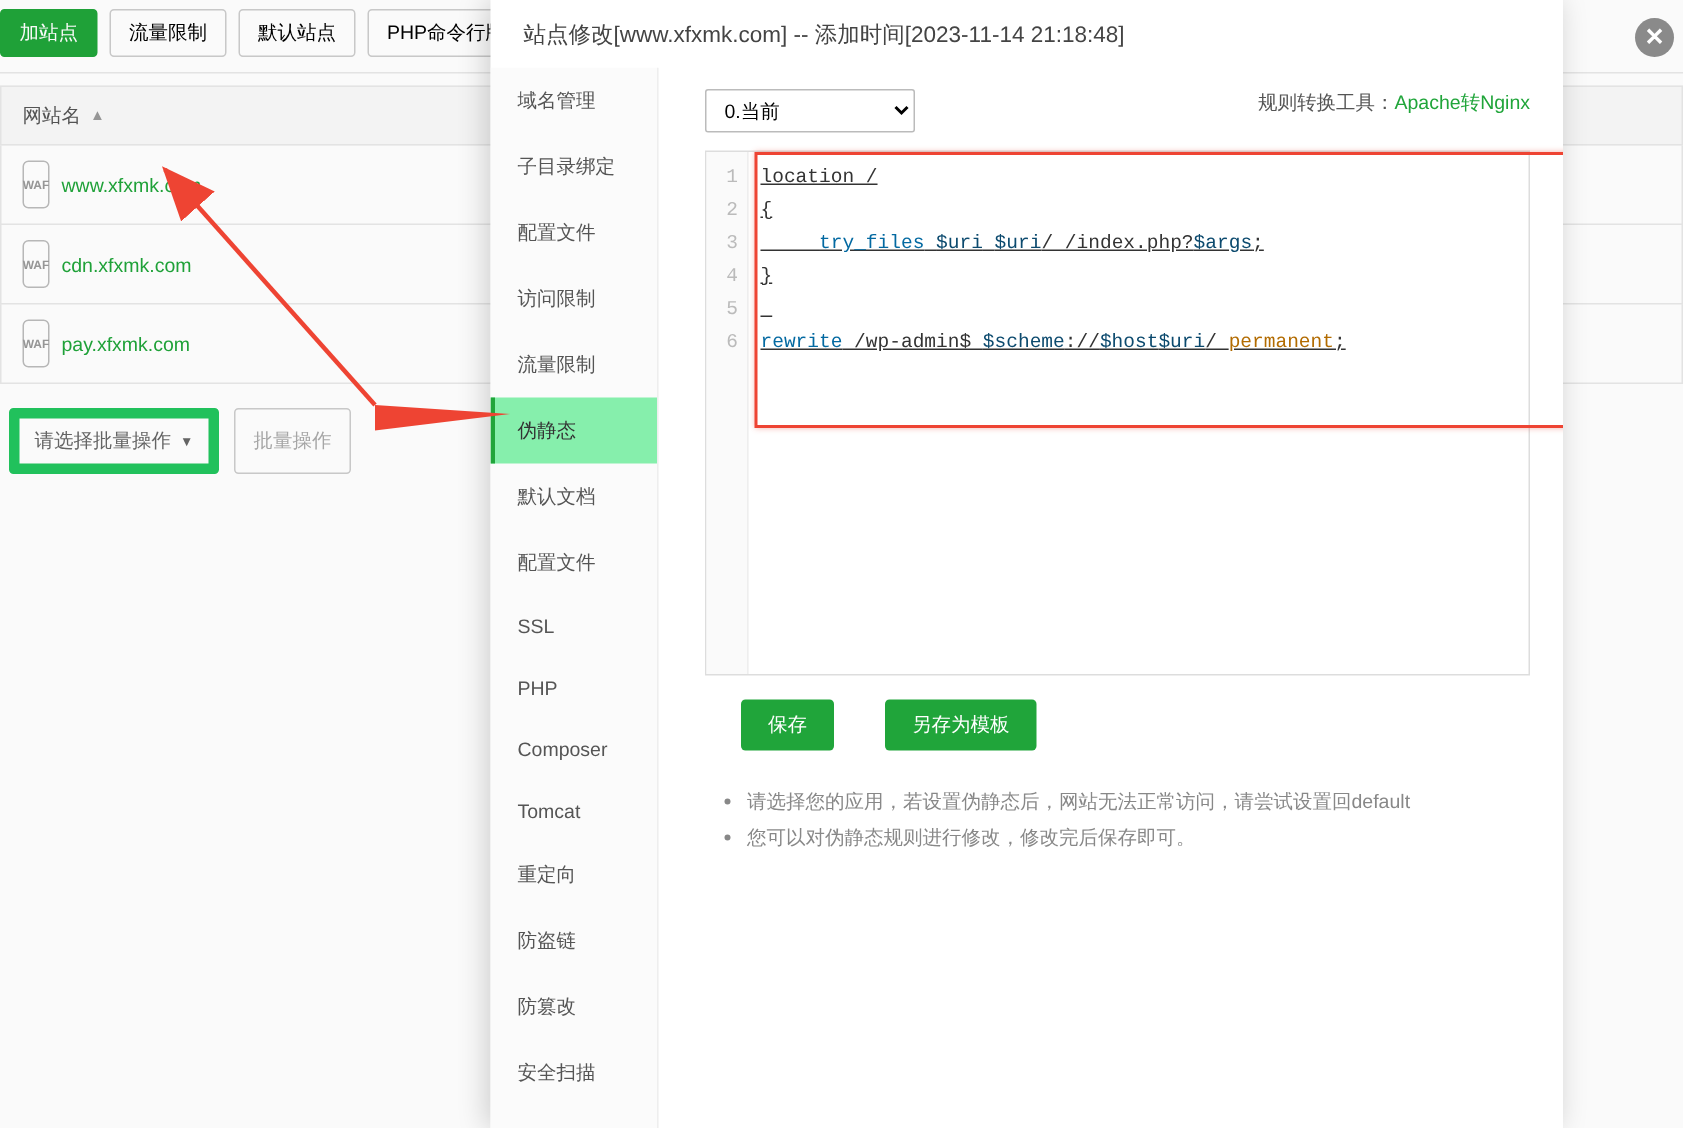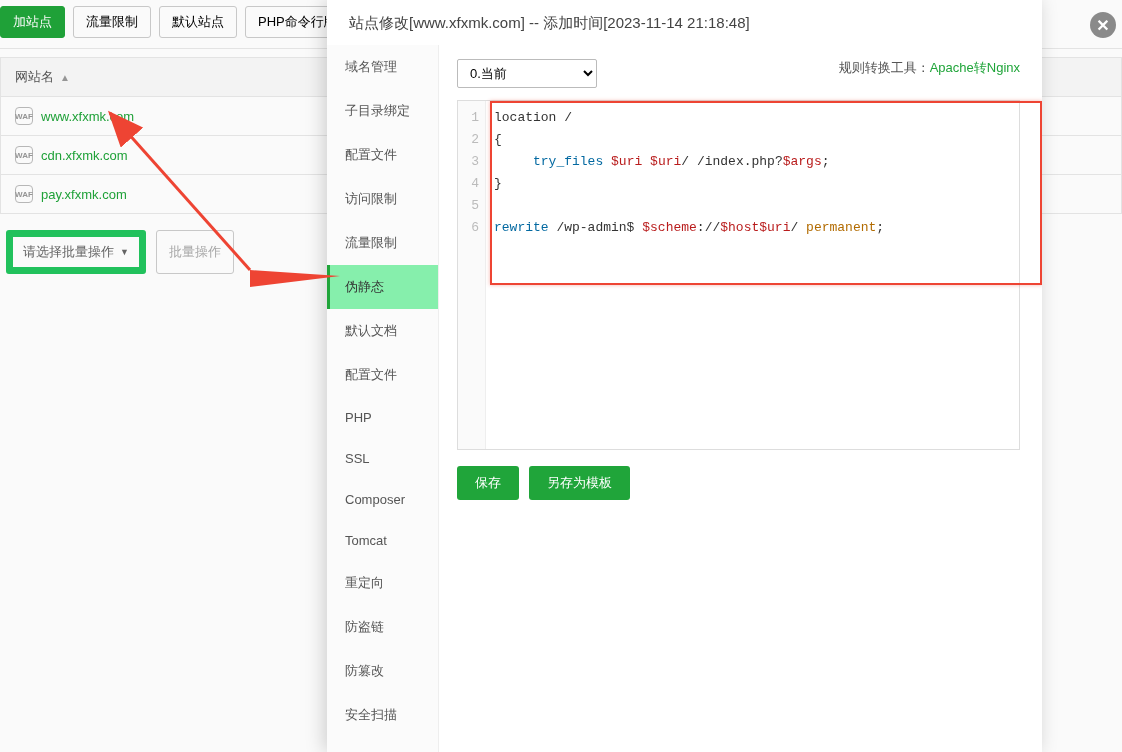--- a/index.html
+++ b/index.html
@@ -60,21 +60,21 @@
       padding: 10px 14px;
       display: flex;
       align-items: center;
       gap: 8px;
     }
     .waf-icon {
       display: inline-flex;
       align-items: center;
       justify-content: center;
       width: 18px;
-      height: 18px;
+      height: 32px;
       border: 1px solid #bbb;
       border-radius: 4px;
       font-size: 8px;
       color: #999;
       font-weight: bold;
     }
     .site-link {
       color: #20a53a;
       cursor: pointer;
     }
@@ -116,20 +116,21 @@
     }
     .modal-title {
       padding: 14px 18px 12px 22px;
       font-size: 15px;
       color: #444;
     }
     .modal-body {
       flex: 1;
       display: flex;
       overflow: hidden;
+      gap: 13px;
     }
     .side-menu {
       width: 112px;
       background: #fbfbfb;
       border-right: 1px solid #eee;
       display: flex;
       flex-direction: column;
     }
     .side-item {
       padding: 13px 18px;
@@ -183,40 +184,41 @@
       text-align: right;
       padding: 6px 6px 0 0;
       color: #bbb;
       user-select: none;
     }
     .code-area {
       flex: 1;
       padding: 6px 8px 0 8px;
       white-space: pre;
       position: relative;
+      text-decoration: underline;
     }
     .code-line { height: 22px; }
     .kw-purple { color: #0369a1; }
-    .kw-var { color: #b91c1c; }
+    .kw-var { color: #0c4a6e; }
     .kw-orange { color: #b26b00; }
     .highlight-box {
       position: absolute;
       top: 0px;
       left: 32px;
       width: 552px;
       height: 184px;
       border: 2px solid #e43;
       pointer-events: none;
       box-shadow: 0 0 4px rgba(228,68,51,0.4);
     }
 
     .action-row { display: flex; gap: 10px; margin-bottom: 22px; }
     .btn-save {
       background: #20a53a; color: #fff; border: none;
-      padding: 8px 18px; border-radius: 3px; font-size: 13px; cursor: pointer;
+      padding: 8px 18px; border-radius: 3px; font-size: 13px; cursor: pointer; margin-left: 24px;
     }
     .hints { list-style: disc; padding-left: 28px; color: #888; font-size: 13px; line-height: 24px; }
 
     
     .arrow-svg {
       position: absolute;
       pointer-events: none;
     }
 
     .close-x {
@@ -284,22 +286,22 @@
   <div class="modal-body">
     <div class="side-menu" id="side-menu">
         <div class="side-item">域名管理</div>
         <div class="side-item">子目录绑定</div>
         <div class="side-item">配置文件</div>
         <div class="side-item">访问限制</div>
         <div class="side-item">流量限制</div>
         <div class="side-item active">伪静态</div>
         <div class="side-item">默认文档</div>
         <div class="side-item">配置文件</div>
+        <div class="side-item">SSL</div>
         <div class="side-item">PHP</div>
-        <div class="side-item">SSL</div>
         <div class="side-item">Composer</div>
         <div class="side-item">Tomcat</div>
         <div class="side-item">重定向</div>
         <div class="side-item">防盗链</div>
         <div class="side-item">防篡改</div>
         <div class="side-item">安全扫描</div>
       </div>
     <div class="main-panel">
       <div class="top-row">
         <select class="dropdown">
@@ -321,20 +323,24 @@
           </div>
         <div class="code-area" id="code-area"><div class="code-line">location /</div><div class="code-line">{</div><div class="code-line">     <span class="kw-purple">try_files</span> <span class="kw-var">$uri</span> <span class="kw-var">$uri</span>/ /index.php?<span class="kw-var">$args</span>;</div><div class="code-line">}</div><div class="code-line">&nbsp;</div><div class="code-line"><span class="kw-purple">rewrite</span> /wp-admin$ <span class="kw-var">$scheme</span>://<span class="kw-var">$host</span><span class="kw-var">$uri</span>/ <span class="kw-orange">permanent</span>;</div></div>
         <div class="highlight-box"></div>
       </div>
 
       <div class="action-row">
         <button class="btn-save">保存</button>
         <button class="btn-save">另存为模板</button>
       </div>
 
+      <ul class="hints">
+        <li>请选择您的应用，若设置伪静态后，网站无法正常访问，请尝试设置回default</li>
+        <li>您可以对伪静态规则进行修改，修改完后保存即可。</li>
+      </ul>
     </div>
   </div>
 </div>
 
 <div class="close-x">✕</div>
 
 <svg class="arrow-svg" style="left:0;top:0;width:1122px;height:752px">
   <defs>
     <marker id="ah" markerWidth="12" markerHeight="10" refX="11" refY="5" orient="auto">
       <polygon points="0 0, 12 5, 0 10" fill="#e43"></polygon>

